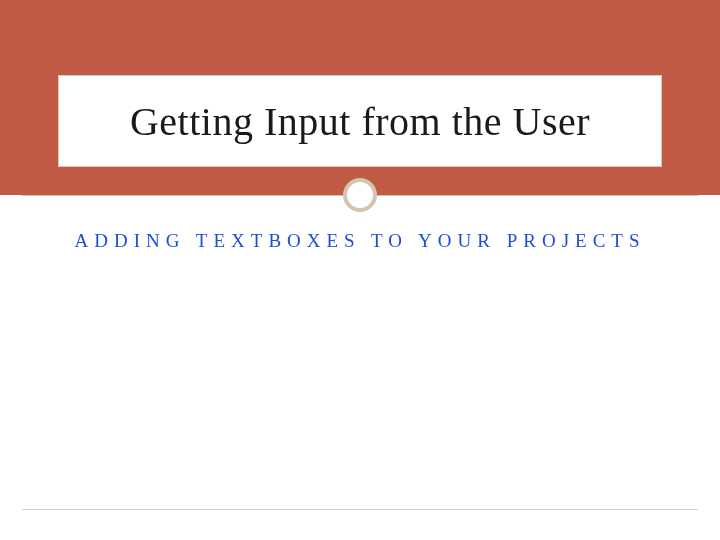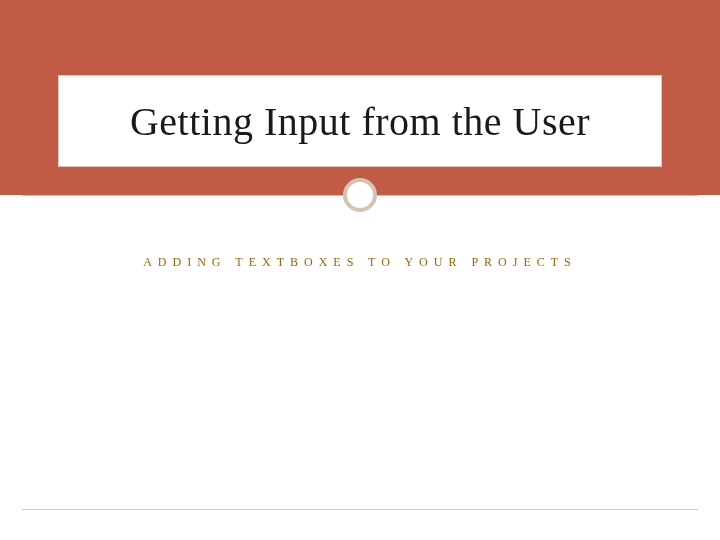--- a/index.html
+++ b/index.html
@@ -63,25 +63,24 @@
     background:#c15b46;
     z-index:-1;
     display:none;
   }
   .subtitle {
     position: absolute;
     top: 230px;
     left: 0;
     right: 0;
     text-align: center;
-    font-size: 12px;
+    font-size: 19px;
     letter-spacing: 6px;
-    color: #a16207;
+    color: #1d4ed8;
     font-family: Georgia, serif;
-    margin-top: 25px;
   }
   .footer-line {
     position: absolute;
     bottom: 30px;
     left: 22px;
     right: 22px;
     height: 0;
     border-top: 1px solid #d6cbb7;
   }
 </style>

